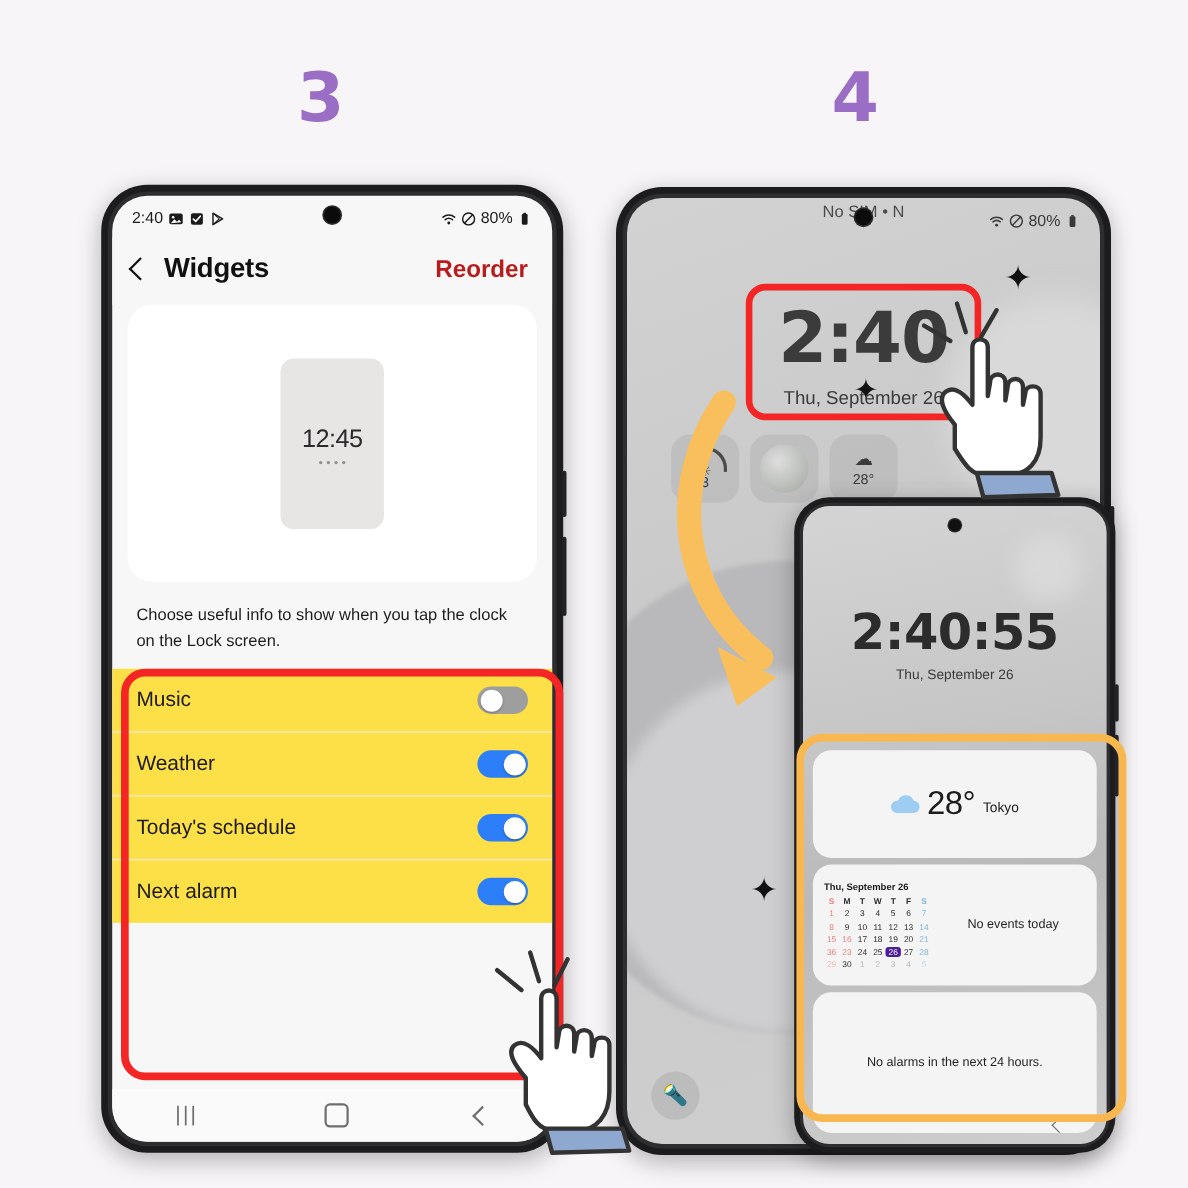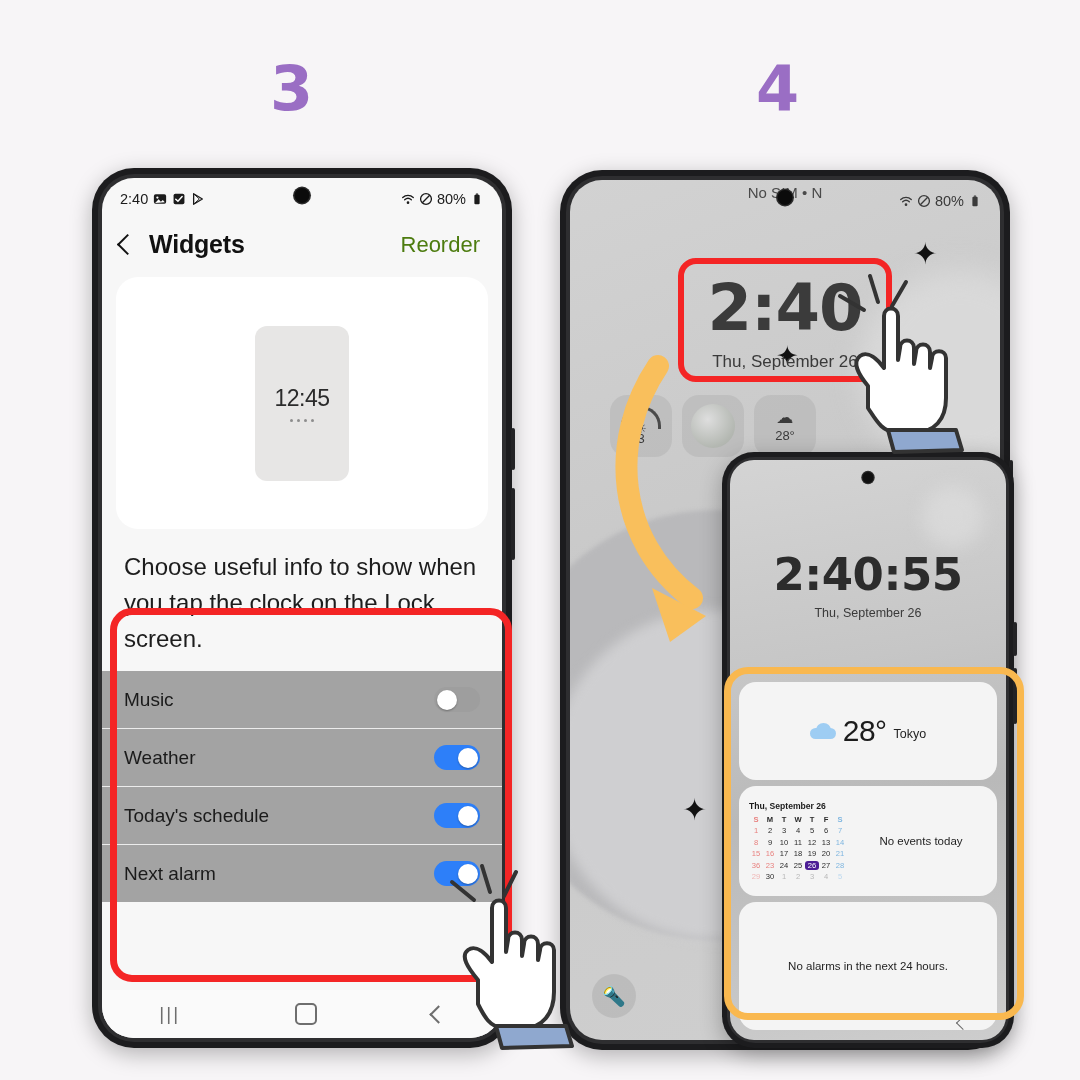--- a/index.html
+++ b/index.html
@@ -37,36 +37,36 @@
            width:15px;height:15px;border-radius:50%;background:#0b0b0b;
            box-shadow:0 0 0 1.5px #2a2a2a;}
   .sb-icon{display:inline-block;width:14px;height:14px;}
 
   .appbar{display:flex;align-items:center;justify-content:space-between;
           padding:14px 22px 18px 18px;background:#f7f7f7;}
   .appbar-left{display:flex;align-items:center;gap:14px;}
   .chev-back{width:13px;height:13px;border-left:2.6px solid #111;border-bottom:2.6px solid #111;
              transform:rotate(45deg);display:inline-block;}
   .appbar-title{font-size:25px;font-weight:700;color:#111;letter-spacing:-.2px;}
-  .appbar-action{font-size:22px;font-weight:400;color:#4d7c0f;}
+  .appbar-action{font-size:22px;font-weight:700;color:#b91c1c;}
 
   .preview-card{margin:0 14px;background:#fff;border-radius:22px;height:252px;
                 display:flex;align-items:center;justify-content:center;}
   .clock-widget{width:94px;height:155px;border-radius:12px;background:#e7e6e5;
                 display:flex;flex-direction:column;align-items:center;justify-content:center;gap:7px;}
   .cw-time{position:relative;font-size:23px;color:#2b2b2b;font-family:"Liberation Sans",sans-serif;
            letter-spacing:-.5px;}
   .cw-hl{position:absolute;left:50%;top:50%;transform:translate(-50%,-50%);
          width:36px;height:36px;border-radius:50%;background:rgba(110,175,225,.45);z-index:-1;}
   .cw-dots{display:flex;gap:4px;}
   .cw-dots i{width:3px;height:3px;border-radius:50%;background:#8d8d8d;display:block;}
 
-  .helper{padding:20px 22px 14px 22px;font-size:24px;line-height:1.5;color:#1d1d1d;}
-
-  .settings-list{background:#a3a3a3;margin:0;}
+  .helper{padding:20px 22px 14px 22px;font-size:15px;line-height:1.5;color:#1d1d1d;}
+
+  .settings-list{background:#fde047;margin:0;}
   .srow{display:flex;align-items:center;justify-content:space-between;
         padding:0 22px;height:57px;border-bottom:1px solid #ececec;}
   .srow:last-child{border-bottom:none;}
   .srow-label{font-size:19px;color:#1b1b1b;}
   .toggle{width:46px;height:25px;border-radius:14px;position:relative;flex:none;}
   .toggle.on{background:#2d7ff9;}
   .toggle.off{background:#9e9e9e;}
   .toggle .knob{position:absolute;top:2.5px;width:20px;height:20px;border-radius:50%;background:#fff;
                 box-shadow:0 1px 2px rgba(0,0,0,.3);}
   .toggle.on .knob{right:2.5px;}

